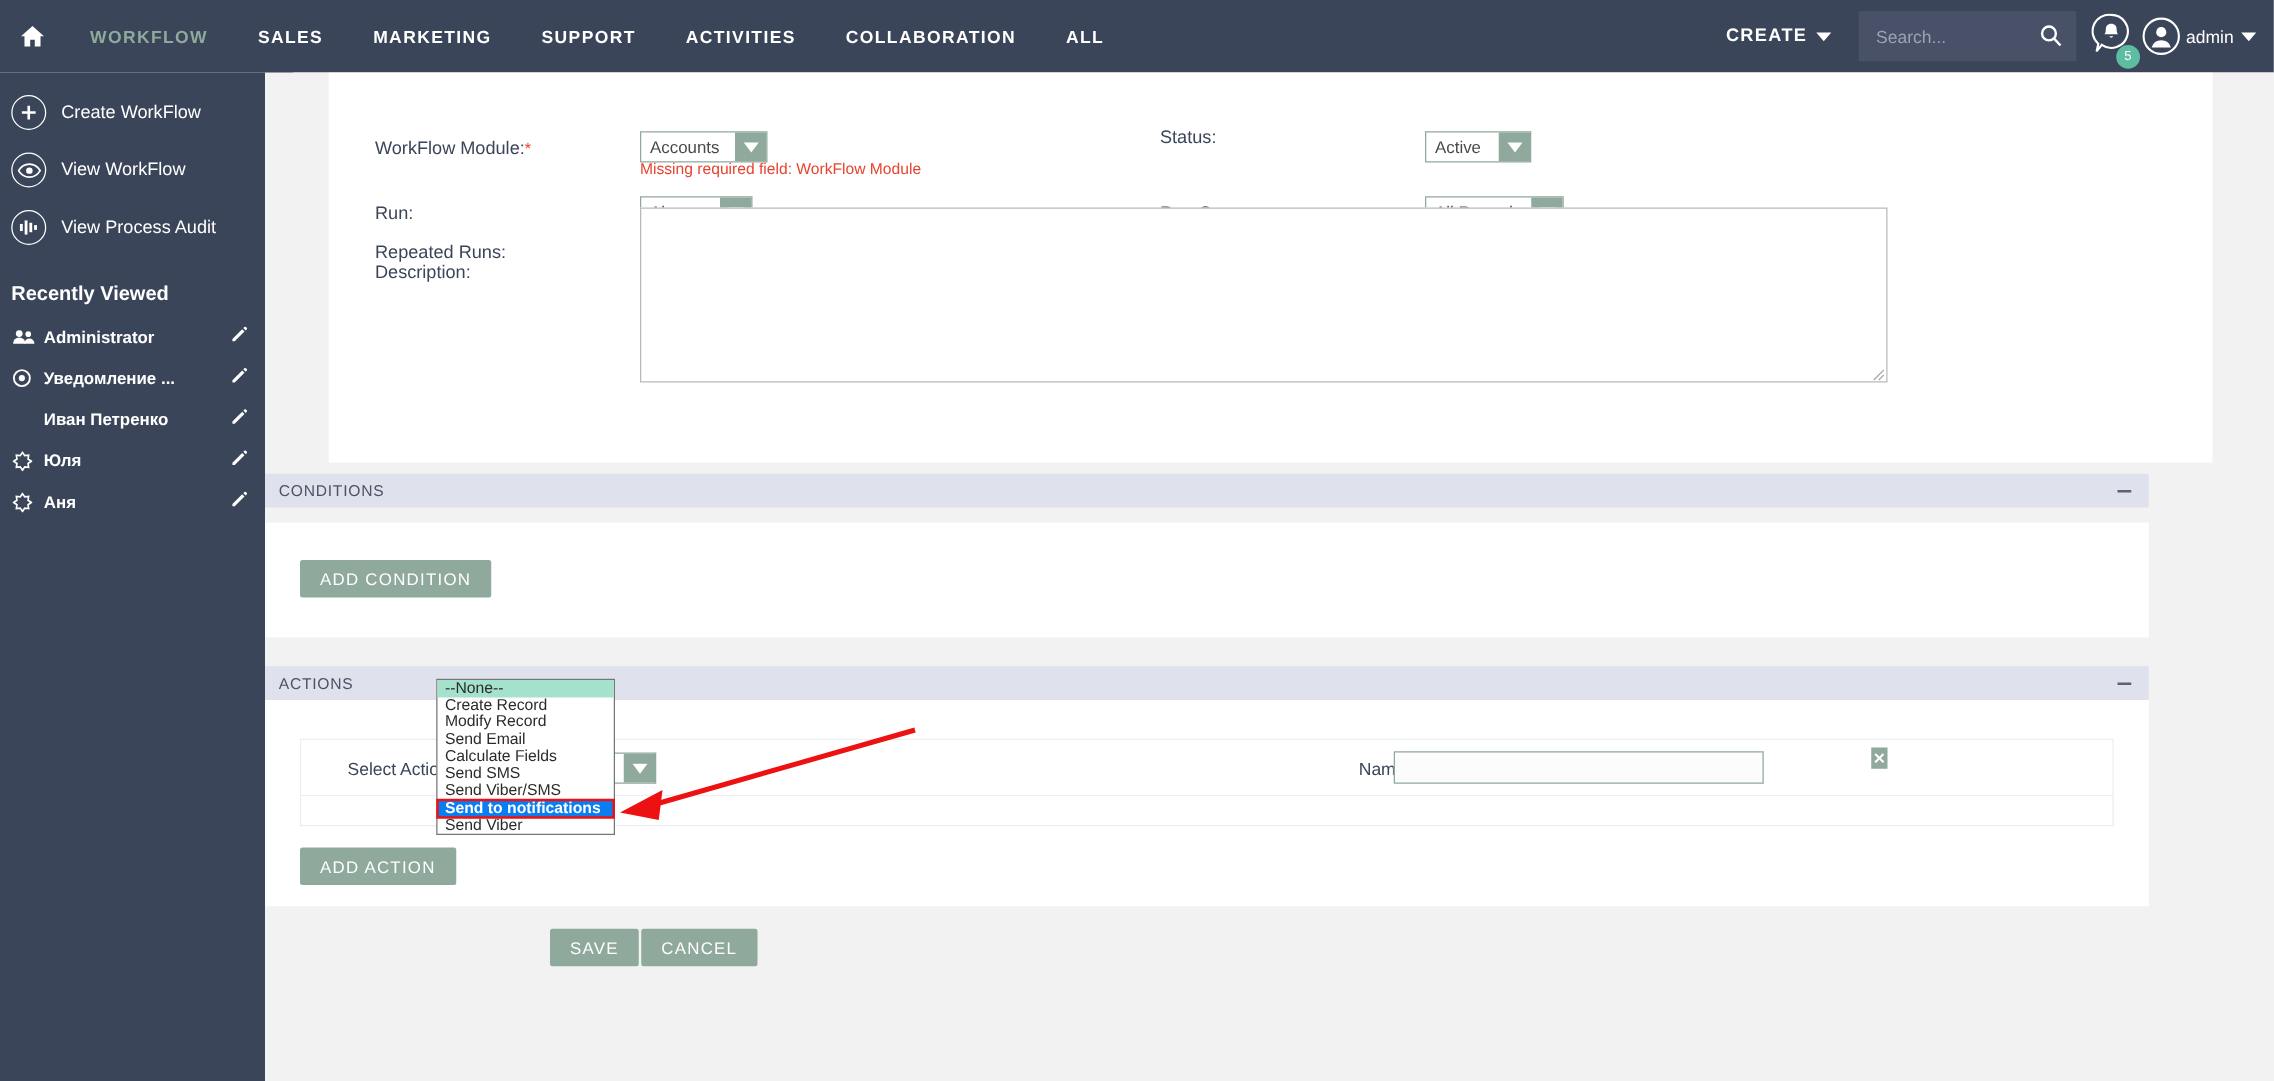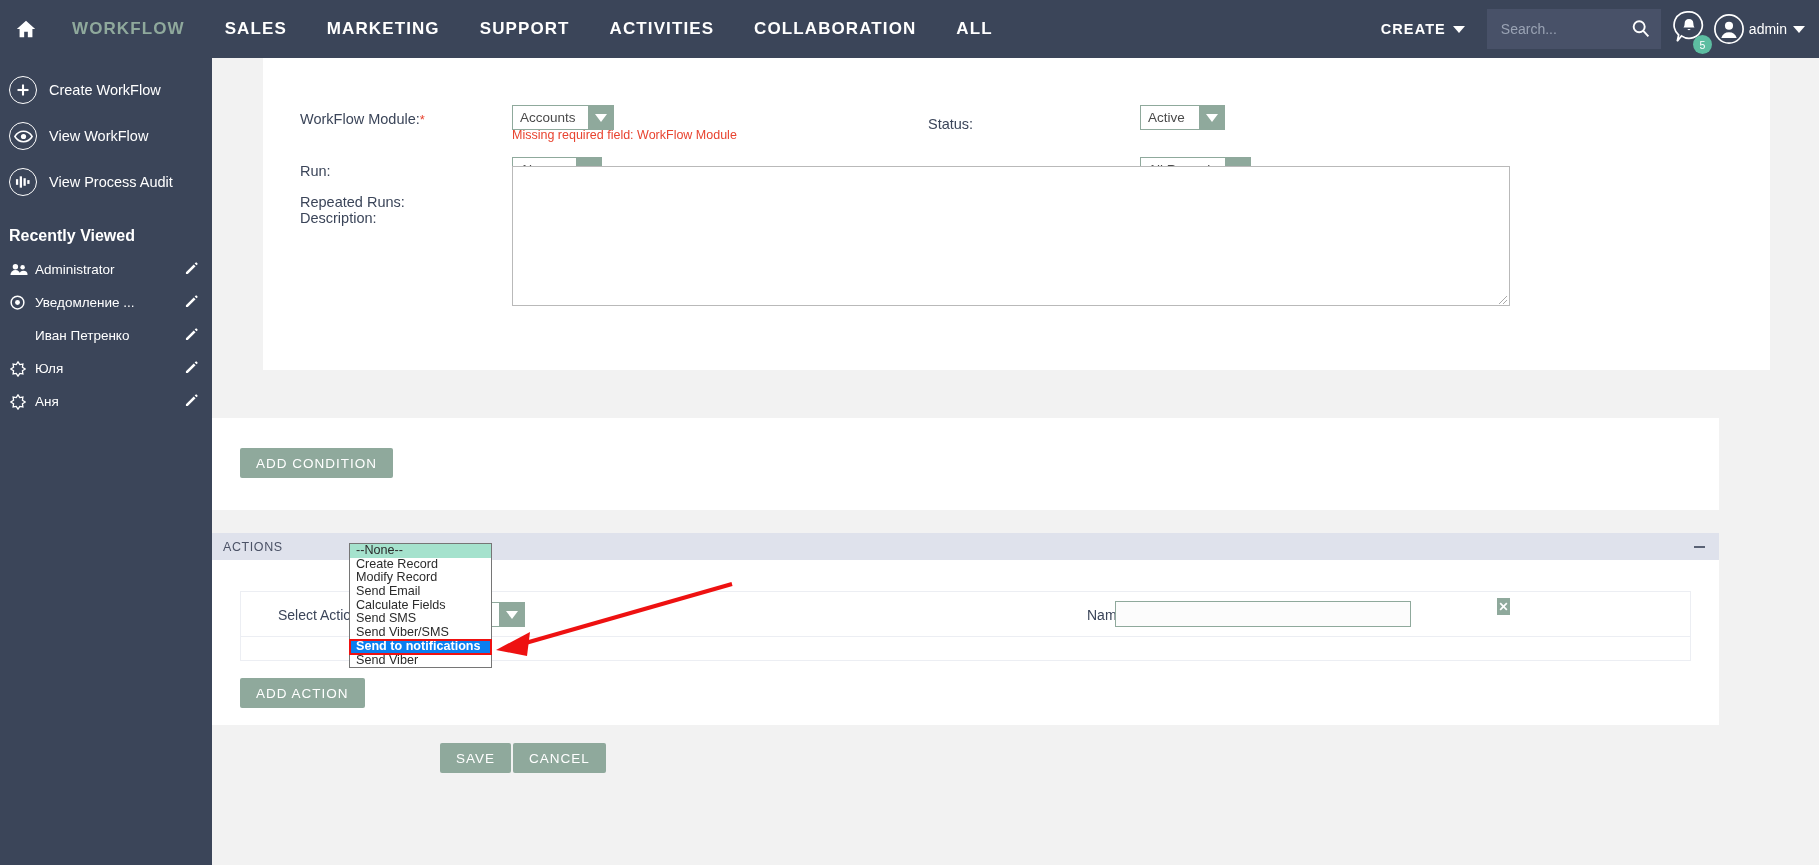--- a/index.html
+++ b/index.html
@@ -17,21 +17,21 @@
     width: 1819px; height: 58px;
     background: #3b4559;
     display: flex; align-items: center;
   }
   #home-icon {
     width: 52px; display: flex; align-items: center; justify-content: center;
     color: #ffffff; cursor: pointer;
   }
   .navlink {
     color: #ffffff;
-    font-size: 17px;
+    font-size: 14px;
     letter-spacing: 1.1px;
     font-weight: 600;
     padding: 0 20px;
     cursor: pointer;
     white-space: nowrap;
   }
   .navlink.active { color: #8fa99c; }
   #nav-right {
     margin-left: auto; display: flex; align-items: center; height: 100%;
   }
@@ -96,21 +96,21 @@
   #recent-title {
     font-size: 16px; font-weight: bold;
     padding: 22px 0 8px 9px;
   }
   .recent-row {
     display: flex; align-items: center;
     height: 33px; padding-left: 10px; padding-right: 14px;
     cursor: pointer;
   }
   .recent-ico { width: 22px; flex: none; display:flex; align-items:center; }
-  .recent-label { font-size: 13.5px; margin-left: 3px; white-space: nowrap; }
+  .recent-label { font-size: 13.5px; margin-left: 3px; white-space: nowrap; font-weight: bold; }
   .recent-edit { margin-left: auto; cursor: pointer; }
   #collapse-tab {
     position: absolute; left: 212px; top: 56px;
     width: 23px; height: 28px;
     background: #3b4559;
     border-radius: 0 4px 4px 0;
     display:flex; align-items:center; justify-content:center;
     cursor: pointer;
   }
 
@@ -444,21 +444,21 @@
       <span>WorkFlow Module:</span><span class="req">*</span>
     </div>
     <div class="sel" style="left:249px; top:47px; width:102px;">
       <span class="sel-text">Accounts</span>
       <span class="sel-arrow">
           <span class="tri-white"></span>
         </span>
     </div>
     <div id="err-msg">Missing required field: WorkFlow Module</div>
 
-    <div class="fld-label" style="left:665px; top:58px;">Status:</div>
+    <div class="fld-label" style="left:665px; top:44px;">Status:</div>
     <div class="sel" style="left:877px; top:47px; width:85px;">
       <span class="sel-text">Active</span>
       <span class="sel-arrow">
           <span class="tri-white"></span>
         </span>
     </div>
 
     <div class="fld-label" style="left:37px; top:105px;">Run:</div>
     <div class="sel" style="left:249px; top:99px; width:90px;">
       <span class="sel-text">Always</span>
@@ -480,20 +480,24 @@
     <div class="fld-label" style="left:37px; top:136px;">Repeated Runs:</div>
     <div id="repeated-cb"></div>
 
     <div class="fld-label" style="left:37px; top:152px;">Description:</div>
     <textarea id="desc-area" style=""></textarea>
     <svg id="desc-grip" viewBox="0 0 10 10">
       <path d="M9 1 L1 9 M9 5 L5 9" stroke="#aaa" stroke-width="1" fill="none"></path>
     </svg>
   </div>
 
+  <div class="sect-head" style="top:321px;">
+    <span class="sect-title">CONDITIONS</span>
+    <span class="sect-minus"></span>
+  </div>
   <div class="sect-body" style="top:360px; height:92px;">
     <button class="gbtn" style="position:absolute; left:28px; top:30px;">ADD CONDITION</button>
   </div>
 
   <div class="sect-head" style="top:475px;">
     <span class="sect-title">ACTIONS</span>
     <span class="sect-minus"></span>
   </div>
   <div class="sect-body" style="top:502px; height:165px;">
 

